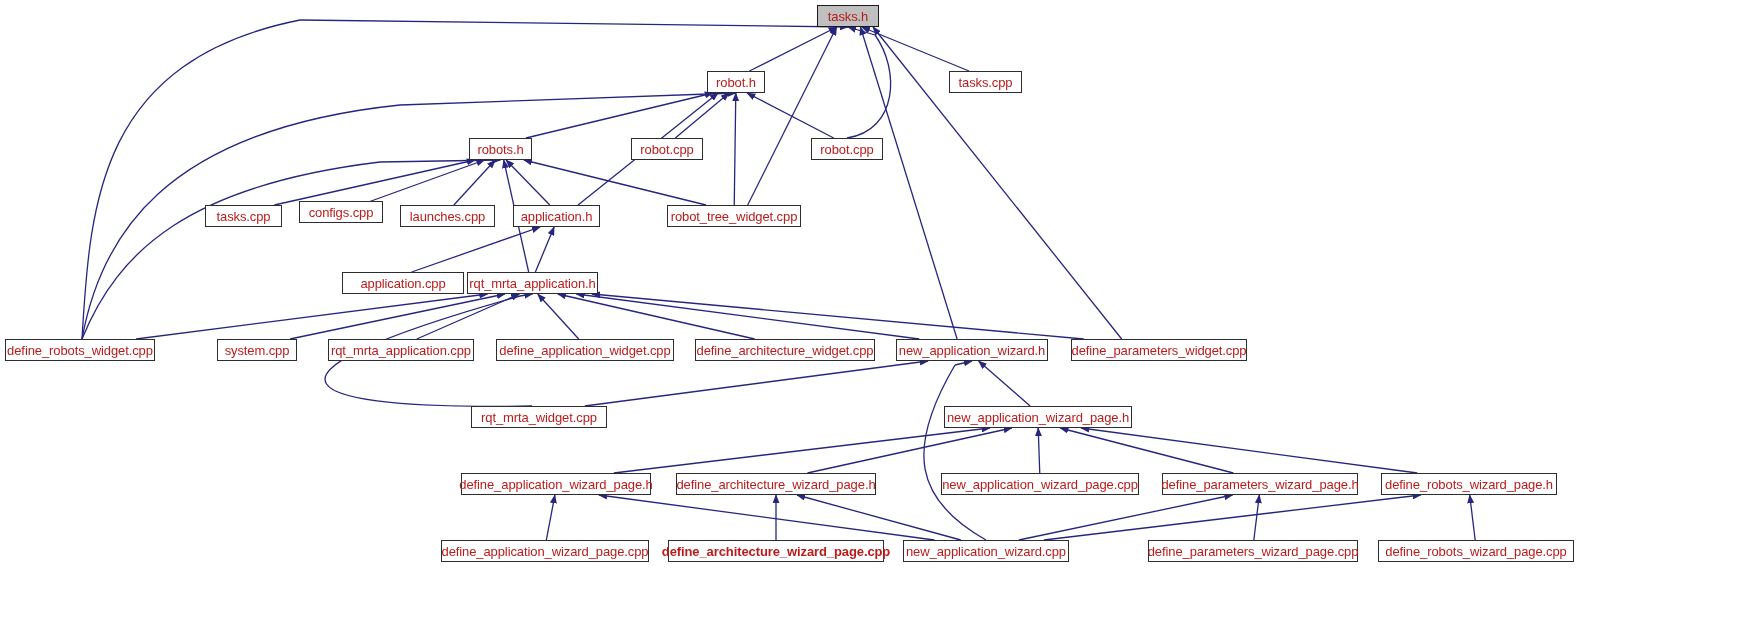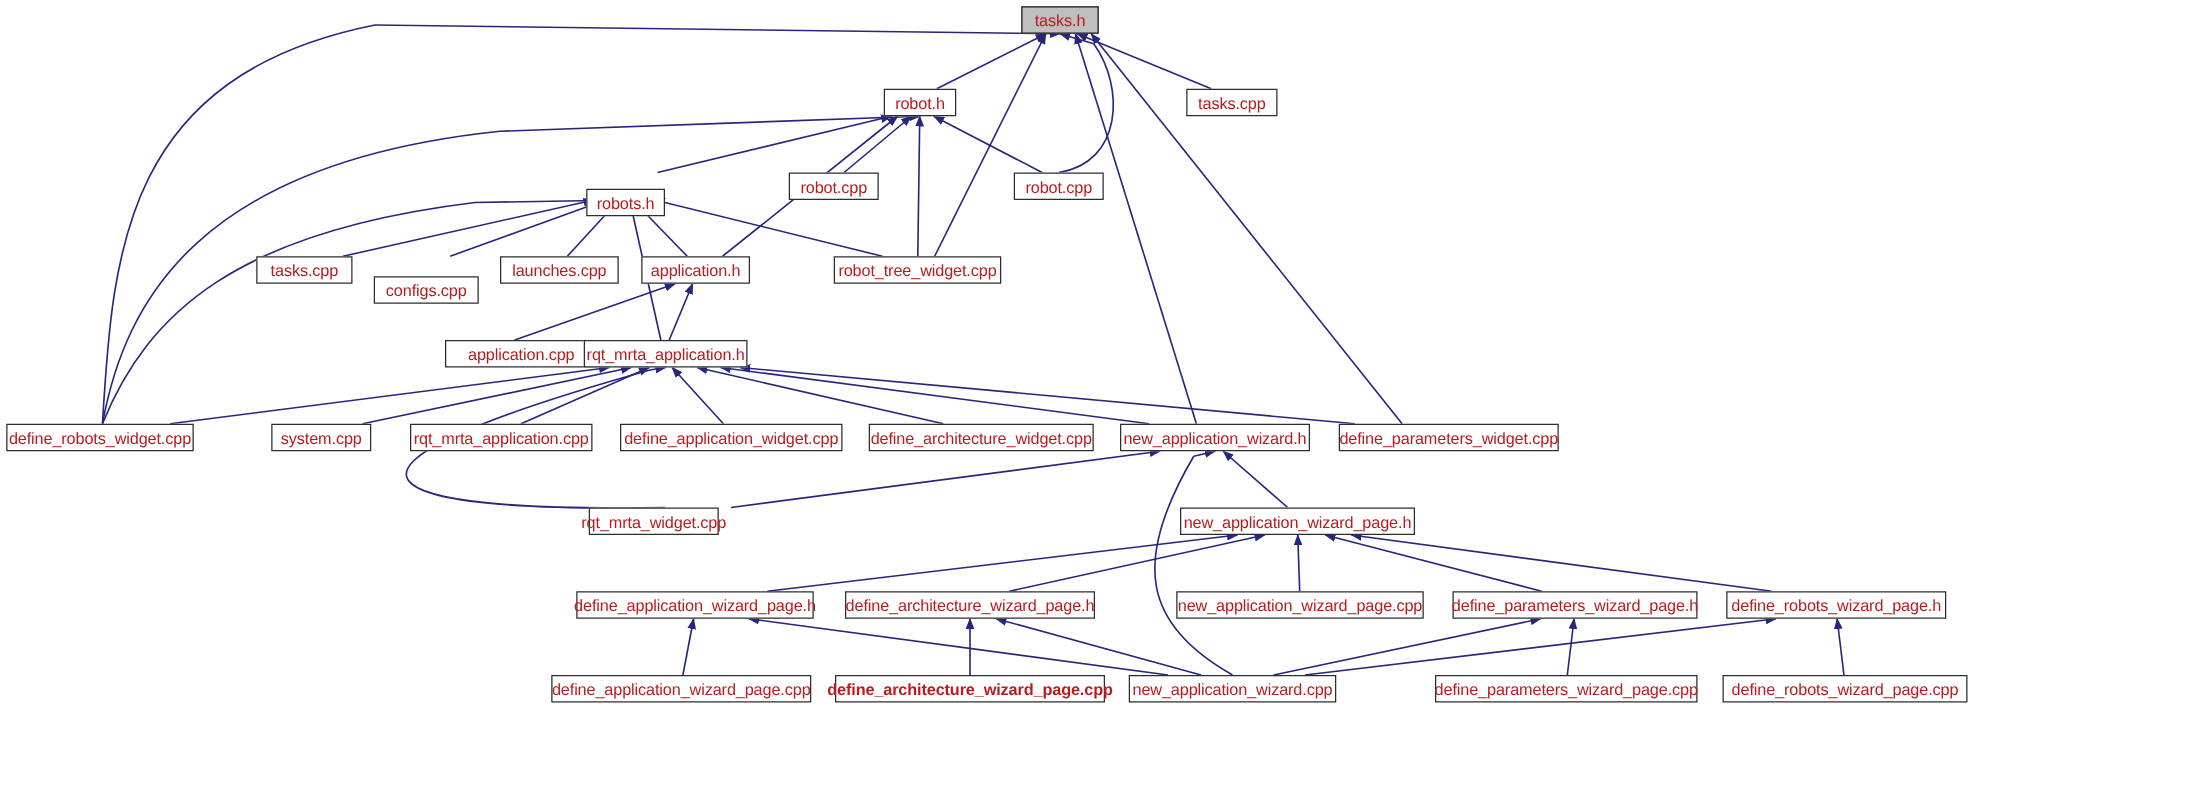--- a/index.html
+++ b/index.html
@@ -106,38 +106,38 @@
         <path d="M1253.84,540 L1259.3,495" stroke="#26267f" stroke-width="1.3" fill="none" marker-end="url(#arrowhead)"></path>
         <path d="M1018.88,540 L1232.6,495" stroke="#26267f" stroke-width="1.3" fill="none" marker-end="url(#arrowhead)"></path>
         <path d="M1475.16,540 L1469.7,495" stroke="#26267f" stroke-width="1.3" fill="none" marker-end="url(#arrowhead)"></path>
         <path d="M1043.96,540 L1420.7,495" stroke="#26267f" stroke-width="1.3" fill="none" marker-end="url(#arrowhead)"></path>
       </g>
   </svg>
   <div id="nodes-layer">
       <div class="node root" style="left: 817px; top: 5px; width: 62px; height: 22px;">tasks.h</div>
       <div class="node" style="left: 707px; top: 71px; width: 58px; height: 22px;">robot.h</div>
       <div class="node" style="left: 949px; top: 71px; width: 73px; height: 22px;">tasks.cpp</div>
-      <div class="node" style="left: 469px; top: 151px; width: 63px; height: 22px; text-align: right;">robots.h</div>
+      <div class="node" style="left: 469px; top: 138px; width: 63px; height: 22px; text-align: right;">robots.h</div>
       <div class="node" style="left: 631px; top: 138px; width: 72px; height: 22px;">robot.cpp</div>
       <div class="node" style="left: 811px; top: 138px; width: 72px; height: 22px;">robot.cpp</div>
       <div class="node" style="left: 205px; top: 205px; width: 77px; height: 22px;">tasks.cpp</div>
-      <div class="node" style="left: 299px; top: 221px; width: 84px; height: 22px;">configs.cpp</div>
+      <div class="node" style="left: 299px; top: 201px; width: 84px; height: 22px;">configs.cpp</div>
       <div class="node" style="left: 400px; top: 205px; width: 95px; height: 22px;">launches.cpp</div>
       <div class="node" style="left: 513px; top: 205px; width: 87px; height: 22px;">application.h</div>
       <div class="node" style="left: 667px; top: 205px; width: 134px; height: 22px;">robot_tree_widget.cpp</div>
-      <div class="node" style="left: 356px; top: 272px; width: 122px; height: 22px;">application.cpp</div>
+      <div class="node" style="left: 342px; top: 272px; width: 122px; height: 22px;">application.cpp</div>
       <div class="node" style="left: 467px; top: 272px; width: 131px; height: 22px;">rqt_mrta_application.h</div>
       <div class="node" style="left: 5px; top: 339px; width: 150px; height: 22px;">define_robots_widget.cpp</div>
       <div class="node" style="left: 217px; top: 339px; width: 80px; height: 22px;">system.cpp</div>
       <div class="node" style="left: 328px; top: 339px; width: 146px; height: 22px;">rqt_mrta_application.cpp</div>
       <div class="node" style="left: 496px; top: 339px; width: 178px; height: 22px;">define_application_widget.cpp</div>
       <div class="node" style="left: 695px; top: 339px; width: 180px; height: 22px;">define_architecture_widget.cpp</div>
       <div class="node" style="left: 896px; top: 339px; width: 152px; height: 22px;">new_application_wizard.h</div>
       <div class="node" style="left: 1071px; top: 339px; width: 176px; height: 22px;">define_parameters_widget.cpp</div>
-      <div class="node" style="left: 471px; top: 406px; width: 104px; height: 22px;">rqt_mrta_widget.cpp</div>
+      <div class="node" style="left: 471px; top: 406px; width: 136px; height: 22px;">rqt_mrta_widget.cpp</div>
       <div class="node" style="left: 944px; top: 406px; width: 188px; height: 22px;">new_application_wizard_page.h</div>
       <div class="node" style="left: 461px; top: 473px; width: 190px; height: 22px;">define_application_wizard_page.h</div>
       <div class="node" style="left: 676px; top: 473px; width: 200px; height: 22px;">define_architecture_wizard_page.h</div>
       <div class="node" style="left: 941px; top: 473px; width: 198px; height: 22px;">new_application_wizard_page.cpp</div>
       <div class="node" style="left: 1162px; top: 473px; width: 196px; height: 22px;">define_parameters_wizard_page.h</div>
       <div class="node" style="left: 1381px; top: 473px; width: 176px; height: 22px; text-align: right;">define_robots_wizard_page.h</div>
       <div class="node" style="left: 441px; top: 540px; width: 208px; height: 22px;">define_application_wizard_page.cpp</div>
       <div class="node" style="left: 668px; top: 540px; width: 216px; height: 22px; font-weight: bold;">define_architecture_wizard_page.cpp</div>
       <div class="node" style="left: 903px; top: 540px; width: 166px; height: 22px;">new_application_wizard.cpp</div>
       <div class="node" style="left: 1148px; top: 540px; width: 210px; height: 22px;">define_parameters_wizard_page.cpp</div>

